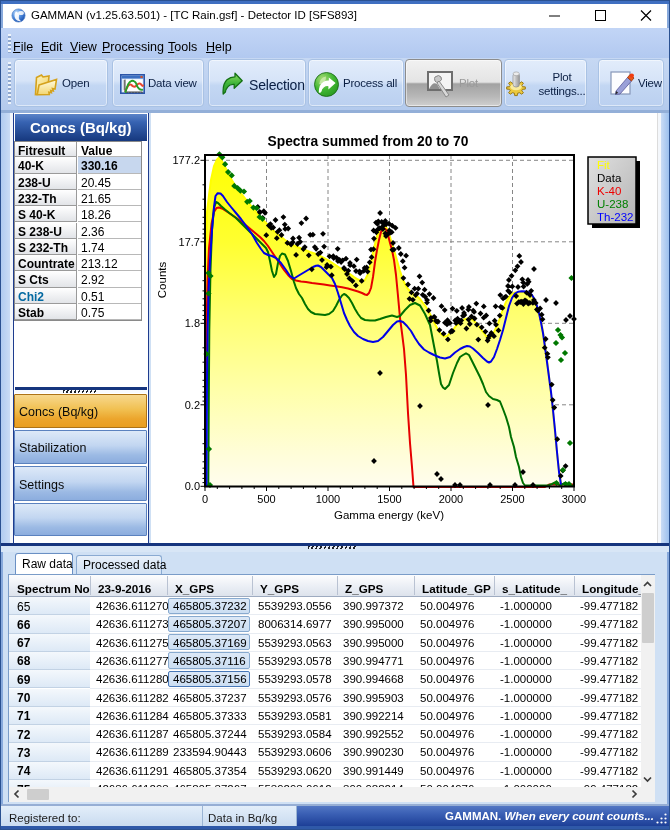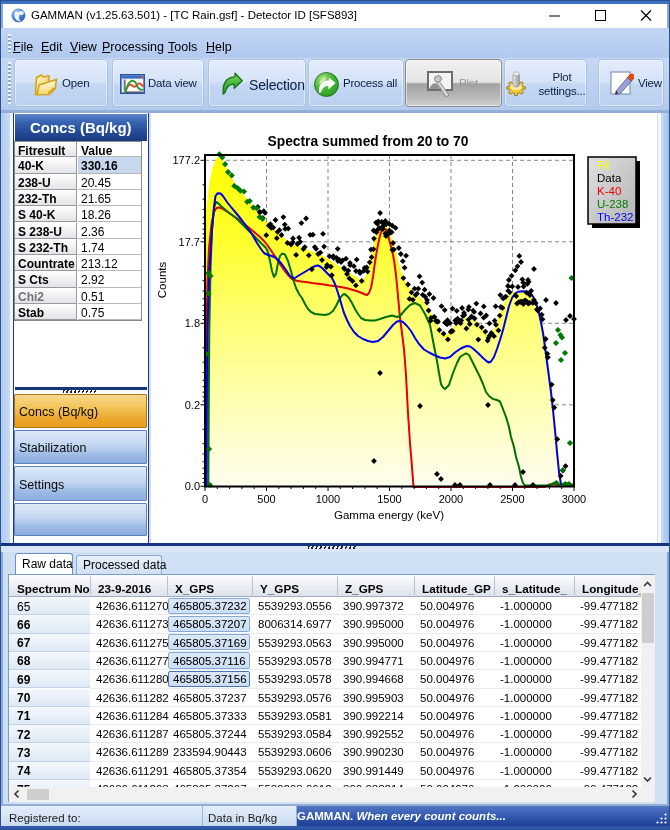--- a/index.html
+++ b/index.html
@@ -165,21 +165,21 @@
 <div class="abs" style="left:15px;top:255.1px;width:62px;height:16.3px;background:linear-gradient(#ffffff,#e2e4e8);border-bottom:1px solid #9a9a9a;border-right:1px solid #9a9a9a"></div>
 <div class="abs" style="left:78px;top:255.1px;width:63px;height:16.3px;background:#fff;border-bottom:1px solid #b8b8b8"></div>
 <div class="abs" style="left:18px;top:257.1px;font-size:12px;font-weight:bold;color:#000">Countrate</div>
 <div class="abs" style="left:81px;top:257.1px;font-size:12px;font-weight:normal;color:#000">213.12</div>
 <div class="abs" style="left:15px;top:271.4px;width:62px;height:16.3px;background:linear-gradient(#ffffff,#e2e4e8);border-bottom:1px solid #9a9a9a;border-right:1px solid #9a9a9a"></div>
 <div class="abs" style="left:78px;top:271.4px;width:63px;height:16.3px;background:#fff;border-bottom:1px solid #b8b8b8"></div>
 <div class="abs" style="left:18px;top:273.4px;font-size:12px;font-weight:bold;color:#000">S Cts</div>
 <div class="abs" style="left:81px;top:273.4px;font-size:12px;font-weight:normal;color:#000">2.92</div>
 <div class="abs" style="left:15px;top:287.7px;width:62px;height:16.3px;background:linear-gradient(#ffffff,#e2e4e8);border-bottom:1px solid #9a9a9a;border-right:1px solid #9a9a9a"></div>
 <div class="abs" style="left:78px;top:287.7px;width:63px;height:16.3px;background:#fff;border-bottom:1px solid #b8b8b8"></div>
-<div class="abs" style="left:18px;top:289.7px;font-size:12px;font-weight:bold;color:#737373">Chi2</div>
+<div class="abs" style="left:18px;top:289.7px;font-size:12px;font-weight:bold;color:#0369a1">Chi2</div>
 <div class="abs" style="left:81px;top:289.7px;font-size:12px;font-weight:normal;color:#000">0.51</div>
 <div class="abs" style="left:15px;top:304.0px;width:62px;height:16.3px;background:linear-gradient(#ffffff,#e2e4e8);border-bottom:1px solid #9a9a9a;border-right:1px solid #9a9a9a"></div>
 <div class="abs" style="left:78px;top:304.0px;width:63px;height:16.3px;background:#fff;border-bottom:1px solid #b8b8b8"></div>
 <div class="abs" style="left:18px;top:306.0px;font-size:12px;font-weight:bold;color:#000">Stab</div>
 <div class="abs" style="left:81px;top:306.0px;font-size:12px;font-weight:normal;color:#000">0.75</div>
 <div class="abs" style="left:14.5px;top:386.5px;width:132.5px;height:3px;background:#16357e"></div>
 <div class="abs" style="left:14.5px;top:389.5px;width:132.5px;height:3.5px;background:#f8fafd"></div>
 <div class="abs" style="left:63px;top:389.8px;width:35px;height:2.8px;background:repeating-linear-gradient(115deg,#20242c 0 1.6px,#f8fafd 1.6px 3.6px)"></div>
 <div class="abs" style="left:14px;top:393.5px;width:133px;height:34.5px;background:linear-gradient(#f7d88e 0%,#f1c051 45%,#eca52c 75%,#e99e20 100%);border:1px solid #ad7317;border-radius:1px"></div>
 <div class="abs" style="left:19px;top:405.2px;font-size:12.5px;color:#0a0a0a">Concs (Bq/kg)</div>
@@ -478,20 +478,20 @@
     <path d="M5.5 2.5 L9 6 L5.5 9.5" fill="none" stroke="#3c3c3c" stroke-width="1.7"></path>
   </svg>
 <div class="abs" style="left:641px;top:787px;width:13.5px;height:14.5px;background:#f1f1f1"></div>
 <div class="abs" style="left:1px;top:804px;width:668px;height:2px;background:#96aed4"></div>
 <div class="abs" style="left:1px;top:806px;width:668px;height:20px;background:linear-gradient(#e3eefa,#c9dbf0)"></div>
 <div class="abs" style="left:9px;top:811.5px;font-size:11.5px;color:#1a1a1a">Registered to:</div>
 <div class="abs" style="left:202px;top:806px;width:1px;height:20px;background:#9ab4d4"></div>
 <div class="abs" style="left:208px;top:811.5px;font-size:11.5px;color:#1a1a1a">Data in Bq/kg</div>
 <div class="abs" style="left:296px;top:806px;width:1px;height:20px;background:#9ab4d4"></div>
 <div class="abs" style="left:297px;top:806px;width:372px;height:20px;background:linear-gradient(#5277c4 0%,#3a5fb4 40%,#1d3f97 100%)"></div>
-<div class="abs" style="left:297px;top:809.5px;width:357px;text-align:left;font-size:11.5px;color:#fff"><b>GAMMAN.</b> <b><i>When every count counts...</i></b></div>
+<div class="abs" style="left:297px;top:809.5px;width:357px;text-align:right;font-size:11.5px;color:#fff"><b>GAMMAN.</b> <b><i>When every count counts...</i></b></div>
 <svg class="abs" style="left:656px;top:812px" width="12" height="12">
 <circle cx="9.5" cy="2.5" r="1.1" fill="#fff"></circle>
     <circle cx="9.5" cy="6.5" r="1.1" fill="#fff"></circle>
     <circle cx="9.5" cy="10.5" r="1.1" fill="#fff"></circle>
 <circle cx="5.5" cy="6.5" r="1.1" fill="#fff"></circle>
     <circle cx="5.5" cy="10.5" r="1.1" fill="#fff"></circle>
     <circle cx="1.5" cy="10.5" r="1.1" fill="#fff"></circle>
 </svg>
 </body></html>

